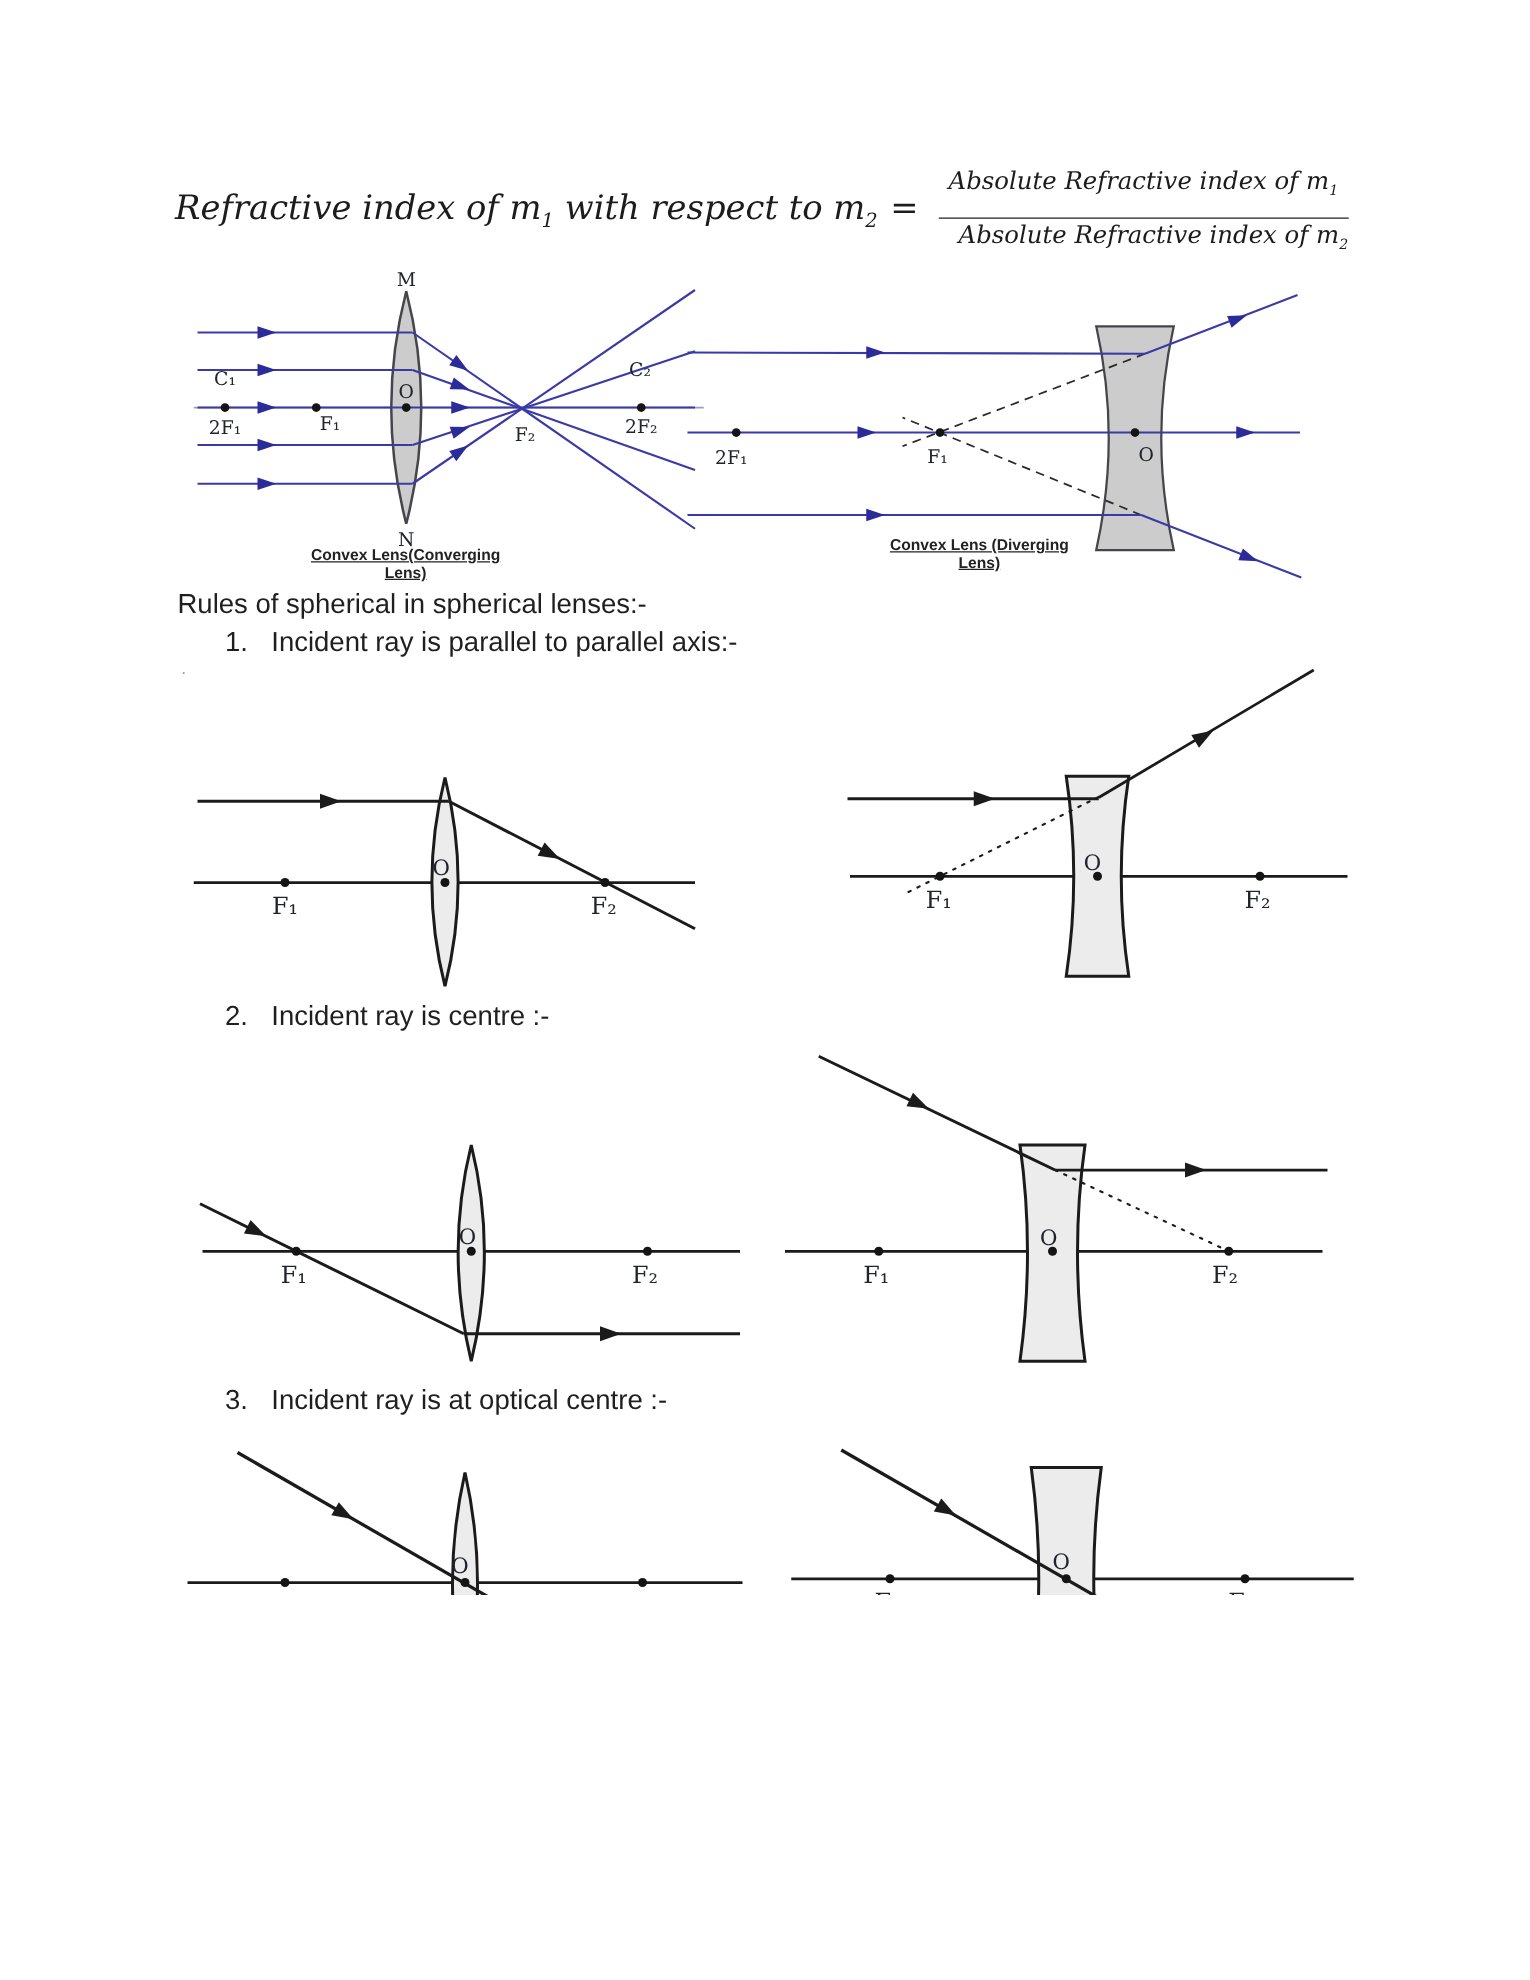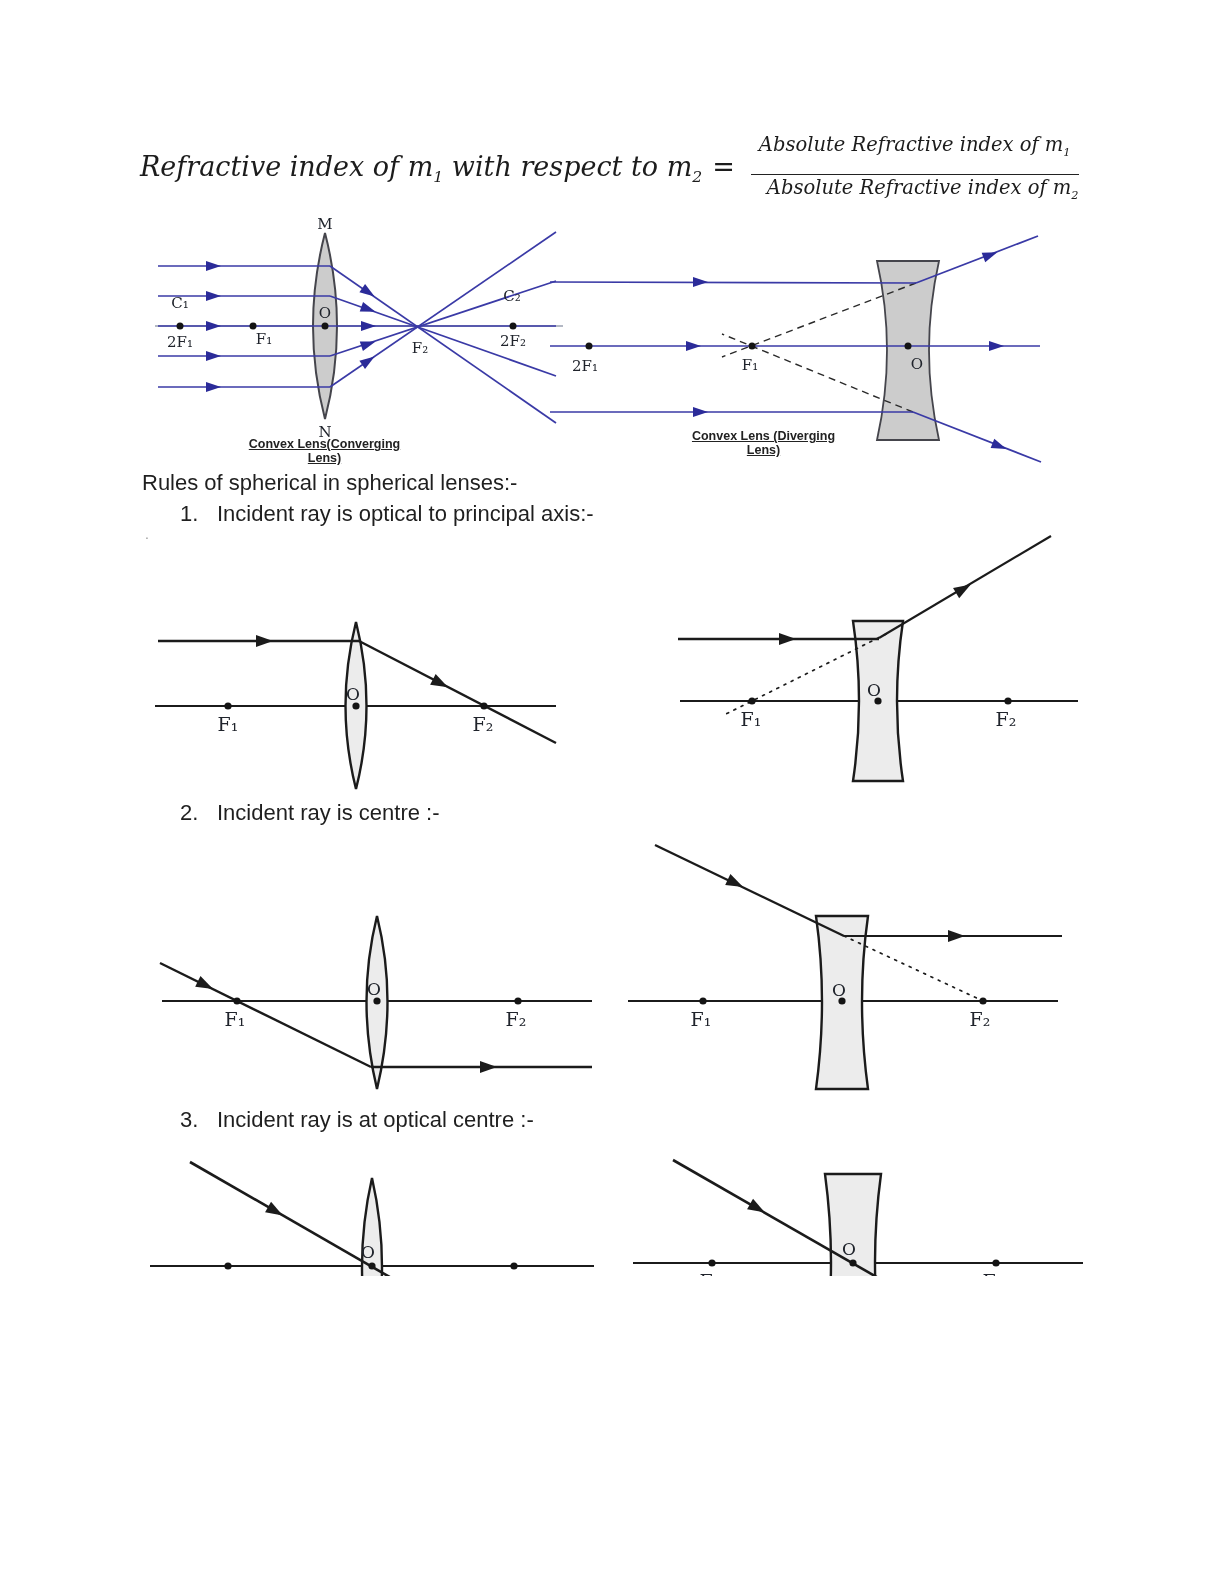--- a/index.html
+++ b/index.html
@@ -118,26 +118,26 @@
     </g>
     <g fill="#141414">
       <circle cx="589" cy="346" r="3.5"></circle>
       <circle cx="752" cy="346" r="3.5"></circle>
       <circle cx="908" cy="346" r="3.5"></circle>
     </g>
     <text class="lblS sz15" x="585" y="371" text-anchor="middle">2F₁</text>
     <text class="lblS sz15" x="750" y="370" text-anchor="middle">F₁</text>
     <text class="lblS sz15" x="917" y="369" text-anchor="middle">O</text>
   </svg>
-  <div class="caption" style="left:676px;top:429px;width:175px;">Convex Lens (Diverging Lens)</div>
+  <div class="caption" style="left:696px;top:429px;width:175px;">Convex Lens (Diverging Lens)</div>
 
   <div class="heading">Rules of spherical in spherical lenses:-</div>
   <div class="rule-item" style="left:180px;top:501px;">
     <span class="num">1.</span>
-    <span>Incident ray is optical to principal axis:-</span>
+    <span>Incident ray is parallel to parallel axis:-</span>
   </div>
   <div class="stray">.</div>
 
   <svg style="left:148px;top:600px" width="452" height="196" viewBox="148 600 452 196">
     <line x1="155" y1="706" x2="556" y2="706" stroke="#1b1b1b" stroke-width="2.2"></line>
     <path d="M356,622 Q377,706 356,789 Q335,706 356,622 Z" fill="#ececec" stroke="#1b1b1b" stroke-width="2.4"></path>
     <line x1="158" y1="641" x2="359" y2="641" stroke="#1b1b1b" stroke-width="2.4"></line>
     <line x1="359" y1="641" x2="556" y2="743" stroke="#1b1b1b" stroke-width="2.4"></line>
     <g fill="#1b1b1b">
       <polygon points="-8,-6 9,0 -8,6" transform="translate(264,641)"></polygon>

